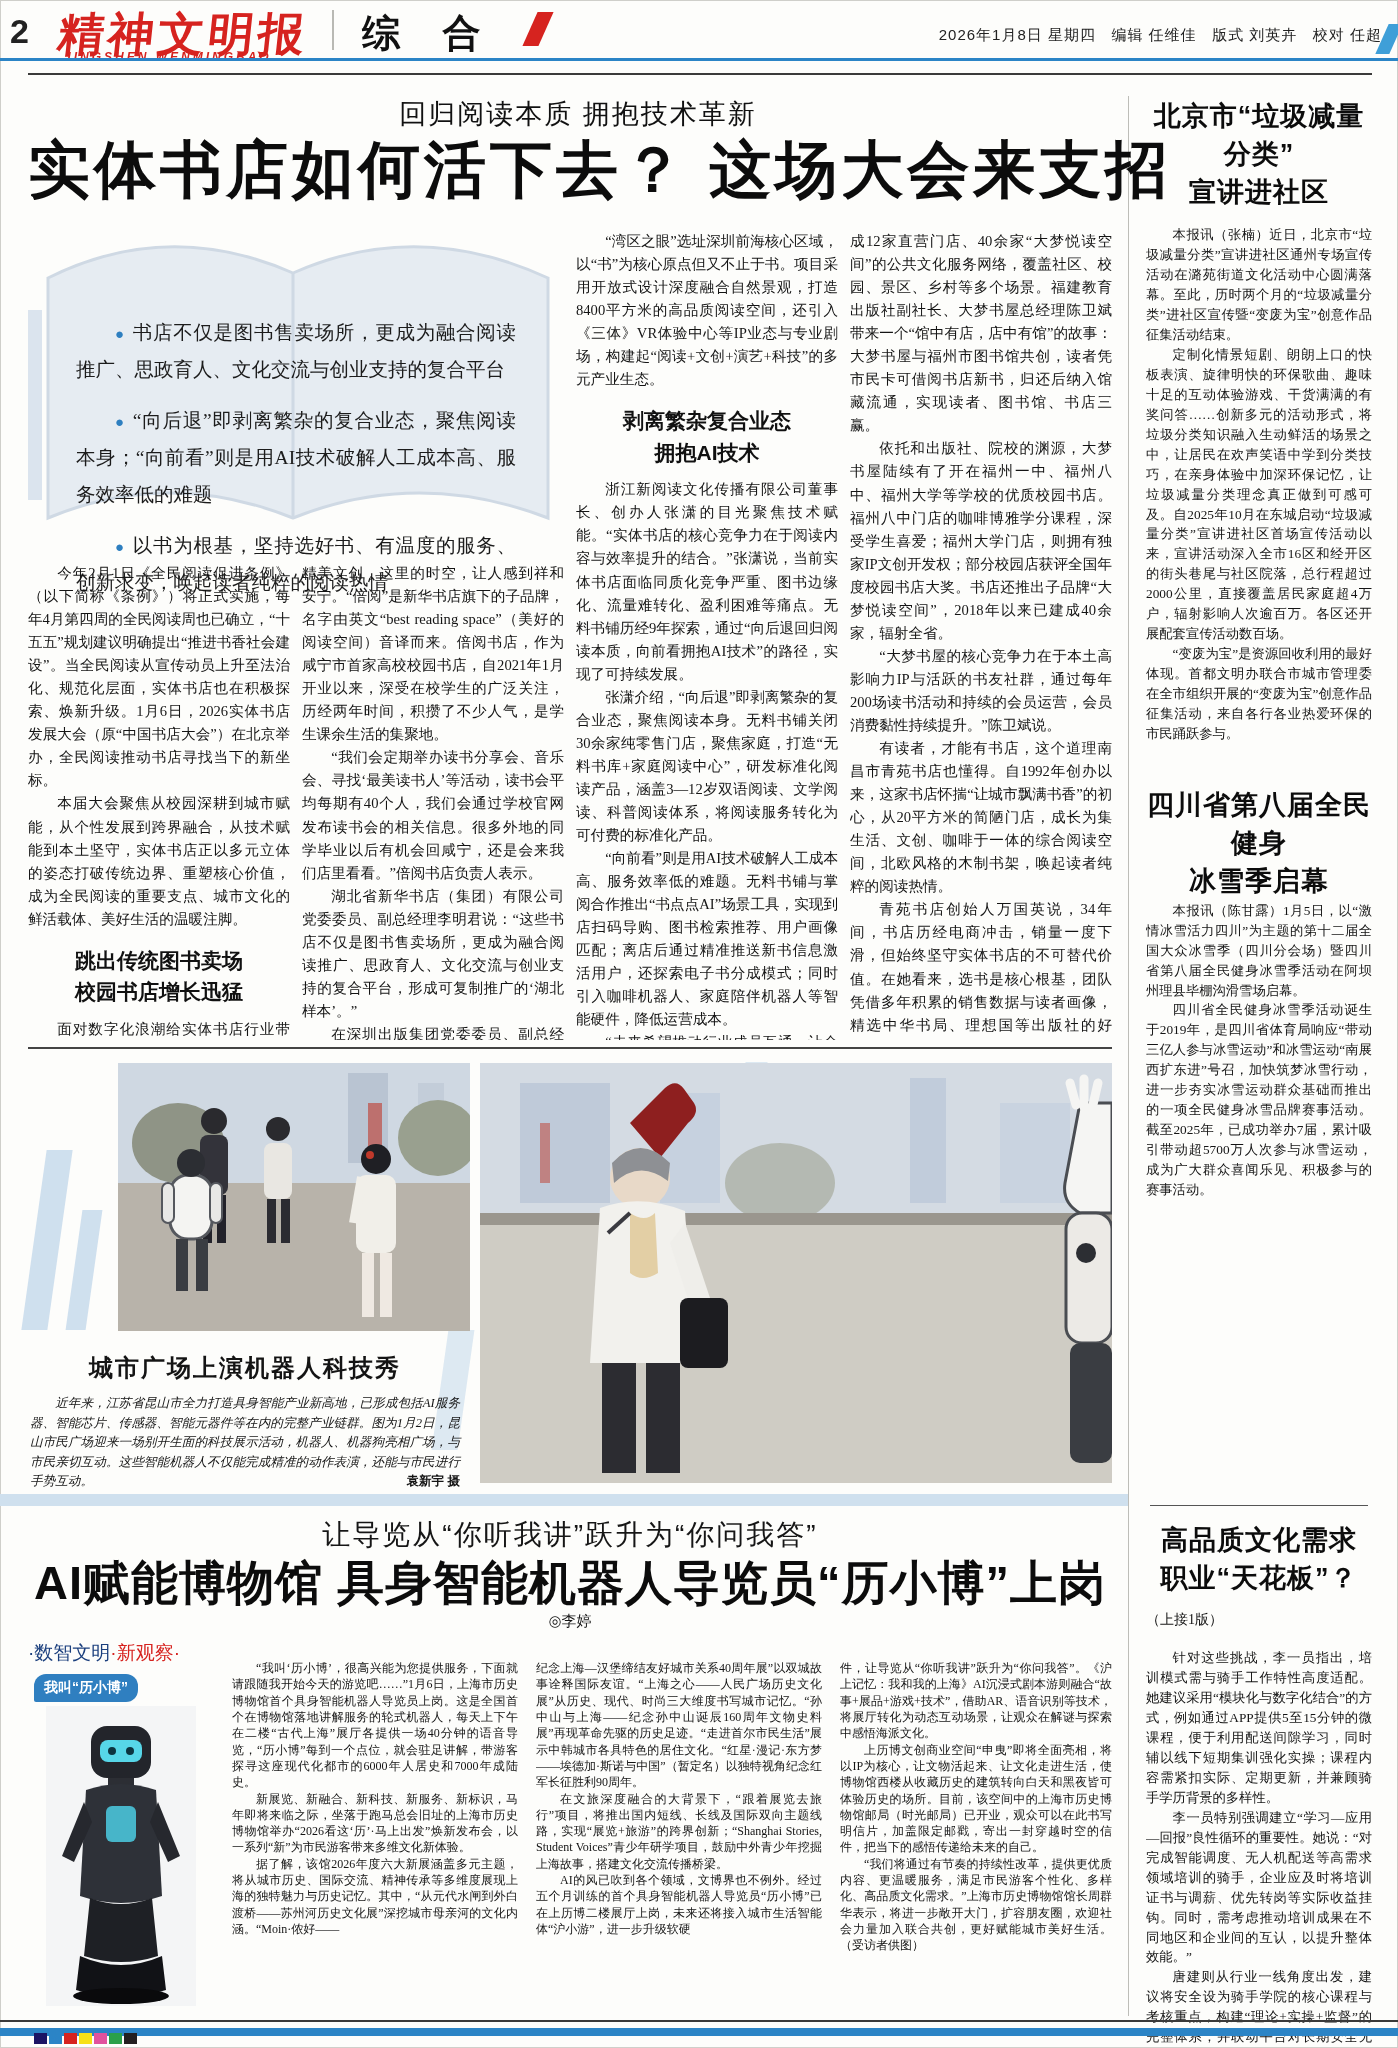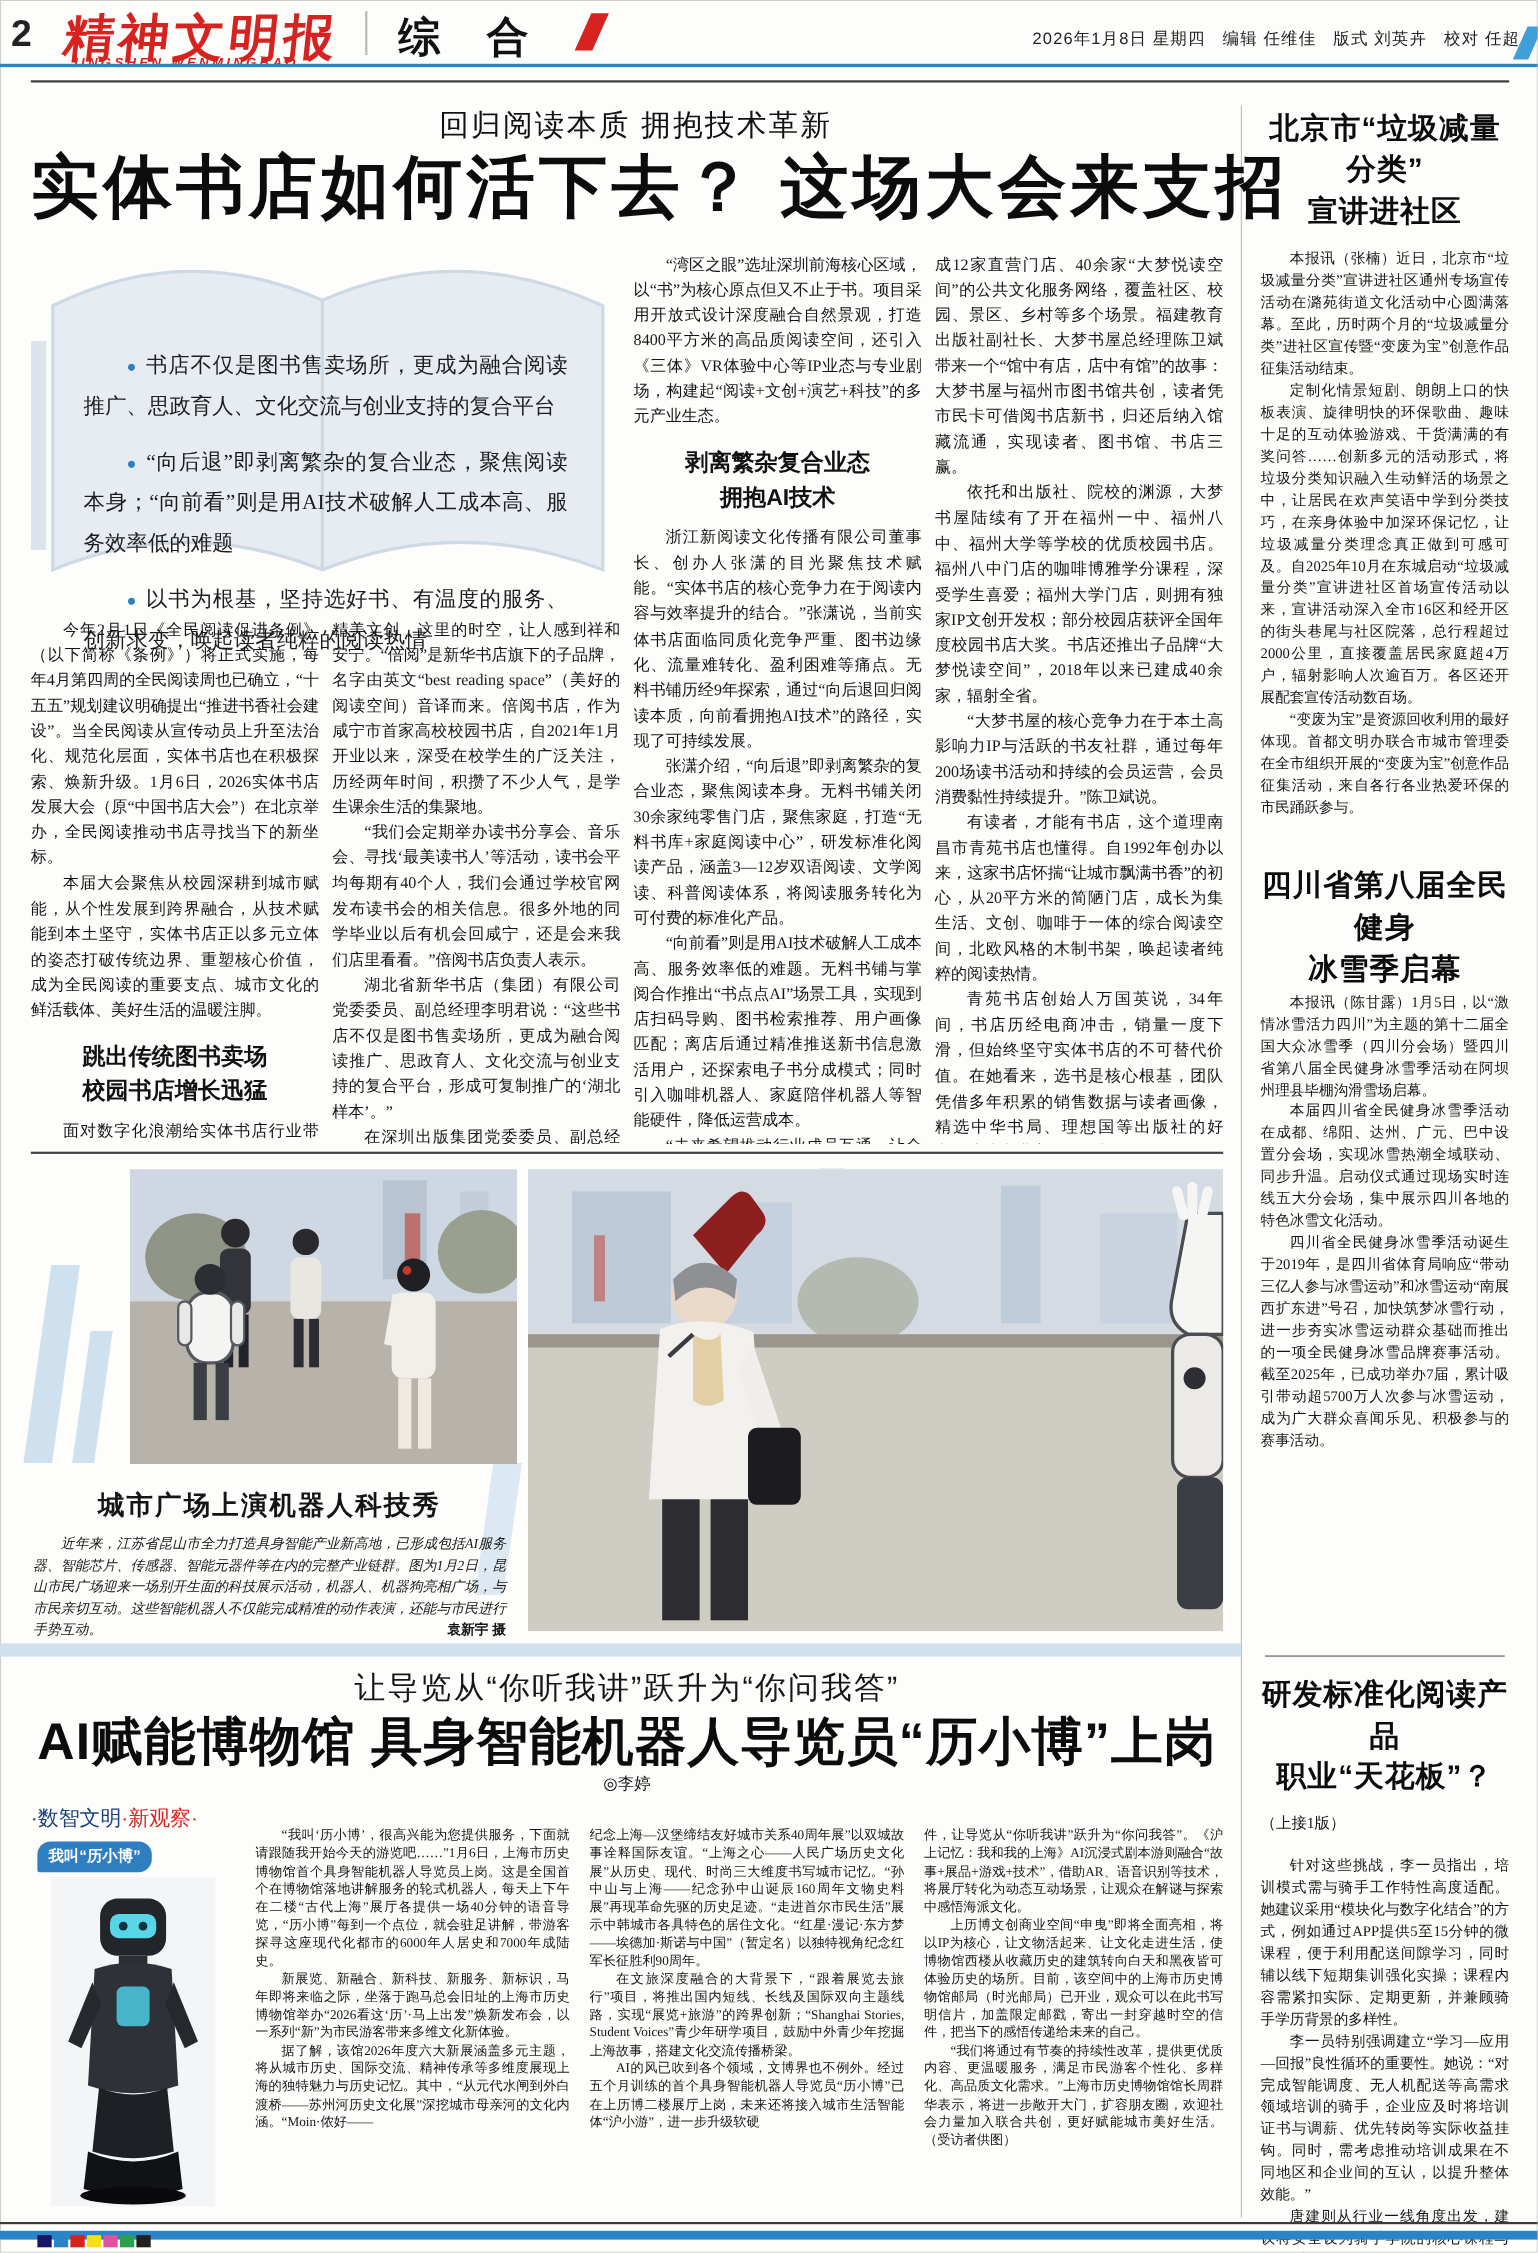--- a/index.html
+++ b/index.html
@@ -263,25 +263,24 @@
 宣讲进社区</div>
     <div class="colbox" style="height:546px;margin-top:14px;">
         <p class="para">本报讯（张楠）近日，北京市“垃圾减量分类”宣讲进社区通州专场宣传活动在潞苑街道文化活动中心圆满落幕。至此，历时两个月的“垃圾减量分类”进社区宣传暨“变废为宝”创意作品征集活动结束。</p>
         <p class="para">定制化情景短剧、朗朗上口的快板表演、旋律明快的环保歌曲、趣味十足的互动体验游戏、干货满满的有奖问答……创新多元的活动形式，将垃圾分类知识融入生动鲜活的场景之中，让居民在欢声笑语中学到分类技巧，在亲身体验中加深环保记忆，让垃圾减量分类理念真正做到可感可及。自2025年10月在东城启动“垃圾减量分类”宣讲进社区首场宣传活动以来，宣讲活动深入全市16区和经开区的街头巷尾与社区院落，总行程超过2000公里，直接覆盖居民家庭超4万户，辐射影响人次逾百万。各区还开展配套宣传活动数百场。</p>
         <p class="para">“变废为宝”是资源回收利用的最好体现。首都文明办联合市城市管理委在全市组织开展的“变废为宝”创意作品征集活动，来自各行各业热爱环保的市民踊跃参与。</p>
       </div>
     <div class="sidehead" style="margin-top:16px;">四川省第八届全民健身
 冰雪季启幕</div>
     <div class="colbox" style="height:586px;">
         <p class="para">本报讯（陈甘露）1月5日，以“激情冰雪活力四川”为主题的第十二届全国大众冰雪季（四川分会场）暨四川省第八届全民健身冰雪季活动在阿坝州理县毕棚沟滑雪场启幕。</p>
-        <p class="para">本届四川省全民健身冰雪季活动在成都、绵阳、达州、广元、巴中设置分会场，实现冰雪热潮全域联动、同步升温。启动仪式通过现场实时连线五大分会场，集中展示四川各地的特色冰雪文化活动。</p>
         <p class="para">四川省全民健身冰雪季活动诞生于2019年，是四川省体育局响应“带动三亿人参与冰雪运动”和冰雪运动“南展西扩东进”号召，加快筑梦冰雪行动，进一步夯实冰雪运动群众基础而推出的一项全民健身冰雪品牌赛事活动。截至2025年，已成功举办7届，累计吸引带动超5700万人次参与冰雪运动，成为广大群众喜闻乐见、积极参与的赛事活动。</p>
       </div>
     <div style="height:1px;background:#555;margin:18px 4px 16px 4px;"></div>
-    <div class="sidehead">研发标准化阅读产品
+    <div class="sidehead">高品质文化需求
 职业“天花板”？</div>
     <p class="rider-note" style="margin-top:14px;">（上接1版）</p>
     <div class="colbox" style="height:486px;">
         <p class="para">针对这些挑战，李一员指出，培训模式需与骑手工作特性高度适配。她建议采用“模块化与数字化结合”的方式，例如通过APP提供5至15分钟的微课程，便于利用配送间隙学习，同时辅以线下短期集训强化实操；课程内容需紧扣实际、定期更新，并兼顾骑手学历背景的多样性。</p>
         <p class="para">李一员特别强调建立“学习—应用—回报”良性循环的重要性。她说：“对完成智能调度、无人机配送等高需求领域培训的骑手，企业应及时将培训证书与调薪、优先转岗等实际收益挂钩。同时，需考虑推动培训成果在不同地区和企业间的互认，以提升整体效能。”</p>
         <p class="para">唐建则从行业一线角度出发，建议将安全设为骑手学院的核心课程与考核重点，构建“理论+实操+监督”的完整体系，并联动平台对长期安全无违规的骑手给予奖励，让安全规范内化为职业发展的基石。</p>
       </div>
   </div>
 
   <div class="abs" style="left:0;top:2020px;width:1398px;height:2px;background:#3a3a3a;"></div>

